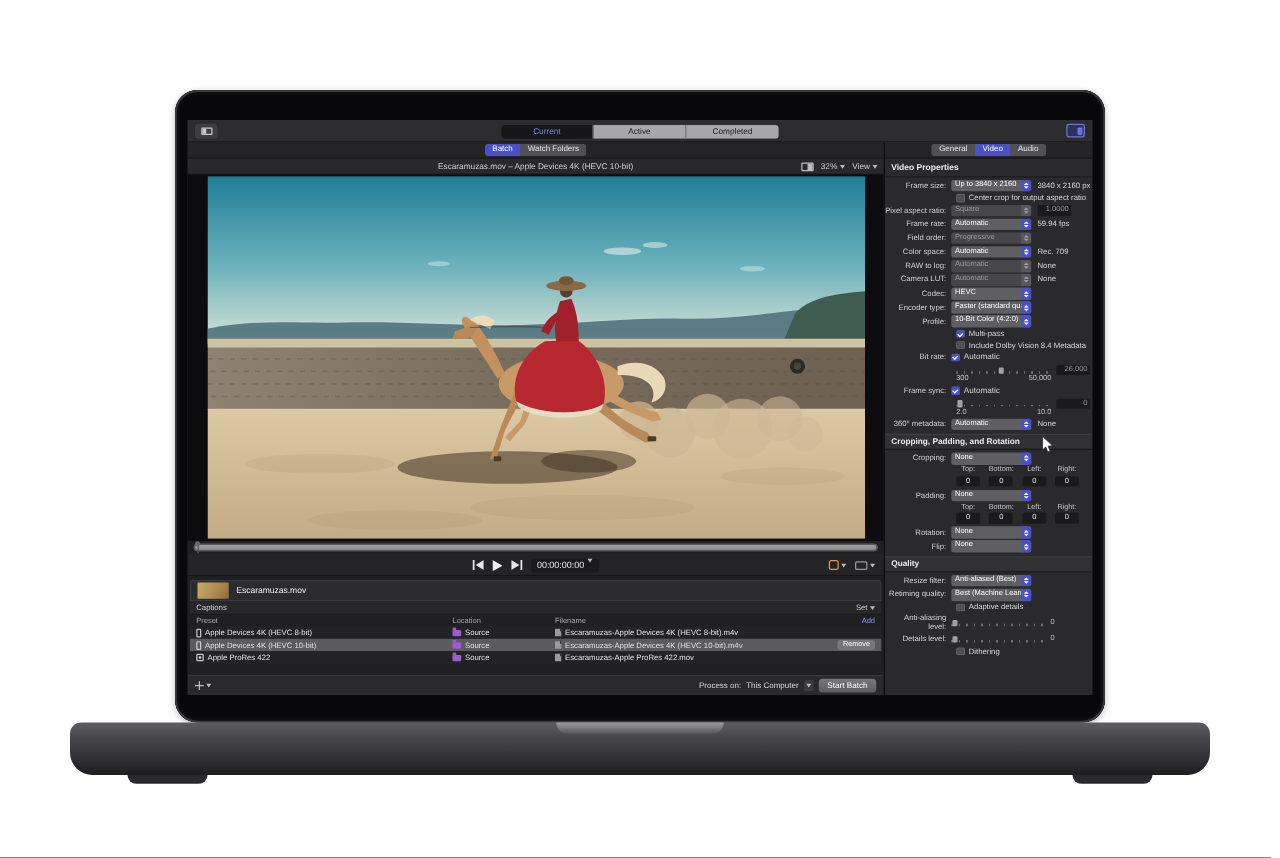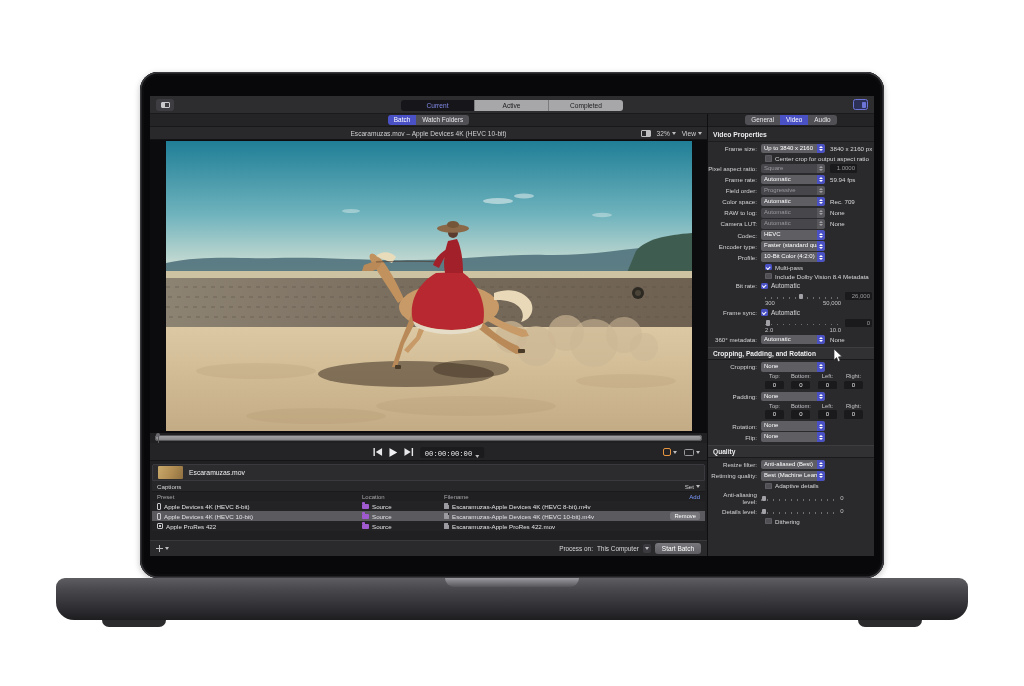--- a/index.html
+++ b/index.html
@@ -64,22 +64,22 @@
   .scrub { position:absolute; left:5px; right:5px; top:2px; height:6px; border-radius:3px;
            background:linear-gradient(#a9a9ab,#808083); box-shadow: inset 0 0 0 1px #58585a; }
   .playhead { position:absolute; left:6px; top:0px; width:4px; height:10px; }
   .playhead::before { content:""; position:absolute; left:0; top:0; width:4px; height:4px; border-radius:2px; background:#6a6a6e; }
   .playhead::after { content:""; position:absolute; left:1.5px; top:3px; width:1px; height:7px; background:#5a5a5e; }
 
   .transport { position:absolute; left:0; top:347px; width:557px; height:18px; background:#242427;
                border-bottom:1px solid #151517; }
   .tcenter { position:absolute; left:50%; top:0; transform:translateX(-50%); height:18px;
              display:flex; align-items:center; gap:7px; }
-  .timecode { background:#1b1b1d; border-radius:2px; height:11px; display:flex; align-items:flex-end;
-              gap:3px; padding:0 5px; font-family:Liberation Mono, monospace; font-size:7.2px; color:#e8e8ea; }
+  .timecode { background:#1b1b1d; border-radius:2px; height:11px; display:flex; align-items:flex-start;
+              gap:3px; padding:0 5px; font-family:Liberation Sans, sans-serif; font-size:7.2px; color:#e8e8ea; }
   .tright { position:absolute; right:7px; top:0; height:18px; display:flex; align-items:center; gap:7px; }
   .mark { width:8px; height:8px; border:1.2px solid #e8953f; border-radius:2px; }
   .moni { width:10px; height:7px; border:1.2px solid #9a9a9e; border-radius:1.5px; }
 
   .batch { position:absolute; left:0; top:365px; width:557px; height:79px; background:#202023; }
   .jobrow { position:absolute; left:2px; right:2px; top:3px; height:17px; background:#2c2c2f;
             border:1px solid #3a3a3e; border-radius:2px 2px 0 0; display:flex; align-items:center; gap:6px; padding:0 5px; }
   .thumb { width:25px; height:13px; border-radius:1px;
            background:linear-gradient(115deg, #c9a96c 0%, #b08c52 55%, #8e6f40 100%); }
   .jobname { font-size:6.8px; color:#f0f0f2; }

